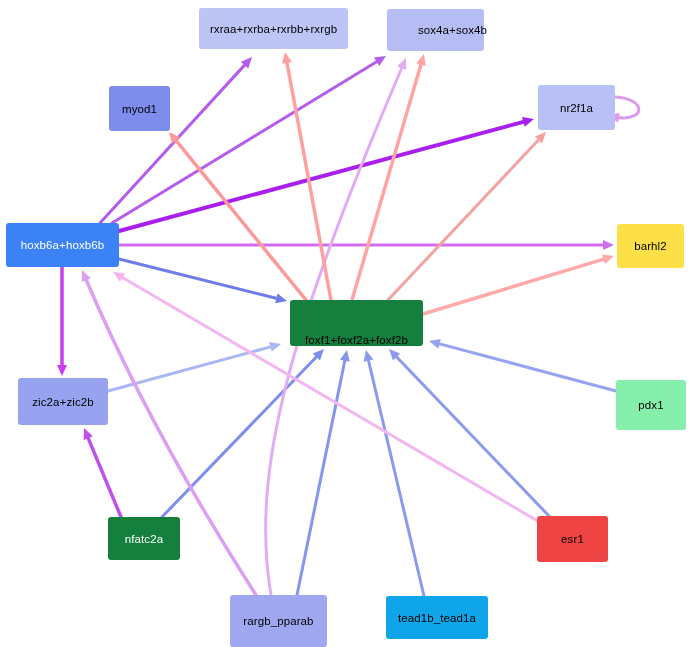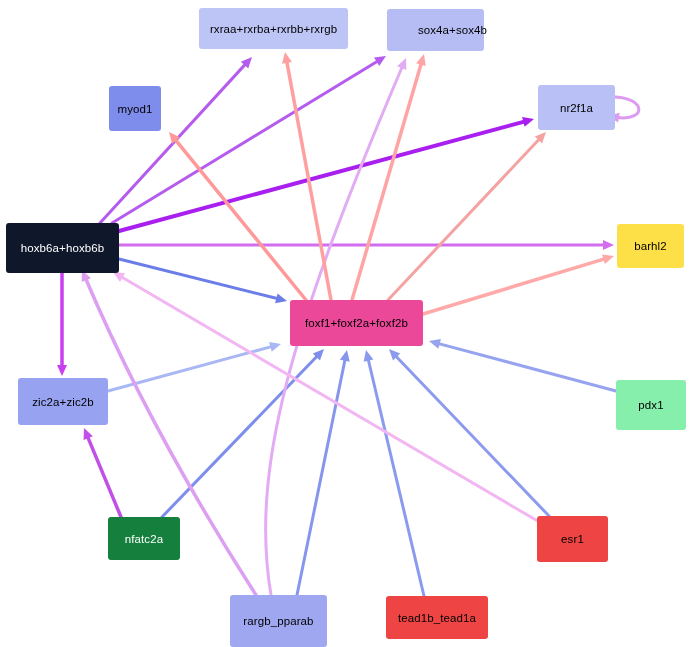--- a/index.html
+++ b/index.html
@@ -123,47 +123,47 @@
         <polygon points="608,116 619.6200021462024,112.68706321789121 618.1365976169001,122.57642674657417" fill="#dc9af0"></polygon>
       </g>
     </svg>
   <div id="node-layer">
       <div class="node" style="left: 199px; top: 8px; width: 149px; height: 41px; background: rgb(189, 196, 246); color: rgb(0, 0, 0);">
         <span>rxraa+rxrba+rxrbb+rxrgb</span>
       </div>
       <div class="node" style="left: 387px; top: 9px; width: 97px; height: 42px; background: rgb(181, 189, 244); color: rgb(0, 0, 0); padding-left: 34px;">
         <span>sox4a+sox4b</span>
       </div>
-      <div class="node" style="left: 109px; top: 86px; width: 52px; height: 45px; background: rgb(126, 140, 236); color: rgb(0, 0, 0);">
+      <div class="node" style="left: 109px; top: 86px; width: 61px; height: 45px; background: rgb(126, 140, 236); color: rgb(0, 0, 0);">
         <span>myod1</span>
       </div>
       <div class="node" style="left: 538px; top: 85px; width: 77px; height: 45px; background: rgb(184, 192, 245); color: rgb(0, 0, 0);">
         <span>nr2f1a</span>
       </div>
-      <div class="node" style="left: 6px; top: 223px; width: 113px; height: 50px; background: #0f172a; color: rgb(255, 255, 255);">
+      <div class="node" style="left: 6px; top: 223px; width: 113px; height: 44px; background: #3b82f6; color: rgb(255, 255, 255);">
         <span>hoxb6a+hoxb6b</span>
       </div>
       <div class="node" style="left: 617px; top: 224px; width: 67px; height: 44px; background: #fde047; color: rgb(0, 0, 0);">
         <span>barhl2</span>
       </div>
-      <div class="node" style="left: 290px; top: 300px; width: 133px; height: 46px; background: #ec4899; color: rgb(0, 0, 0);">
+      <div class="node" style="left: 290px; top: 300px; width: 133px; height: 46px; background: #15803d; color: rgb(0, 0, 0); align-items: flex-end;">
         <span>foxf1+foxf2a+foxf2b</span>
       </div>
       <div class="node" style="left: 18px; top: 378px; width: 90px; height: 47px; background: rgb(151, 163, 240); color: rgb(0, 0, 0);">
         <span>zic2a+zic2b</span>
       </div>
       <div class="node" style="left: 616px; top: 380px; width: 70px; height: 50px; background: #86efac; color: rgb(0, 0, 0);">
         <span>pdx1</span>
       </div>
       <div class="node" style="left: 108px; top: 517px; width: 72px; height: 43px; background: #15803d; color: rgb(255, 255, 255);">
         <span>nfatc2a</span>
       </div>
       <div class="node" style="left: 537px; top: 516px; width: 71px; height: 46px; background: #ef4444; color: rgb(0, 0, 0);">
         <span>esr1</span>
       </div>
       <div class="node" style="left: 230px; top: 595px; width: 97px; height: 52px; background: rgb(158, 167, 240); color: rgb(0, 0, 0);">
         <span>rargb_pparab</span>
       </div>
-      <div class="node" style="left: 386px; top: 596px; width: 102px; height: 43px; background: #ef4444; color: rgb(0, 0, 0);">
+      <div class="node" style="left: 386px; top: 596px; width: 102px; height: 43px; background: #0ea5e9; color: rgb(0, 0, 0);">
         <span>tead1b_tead1a</span>
       </div>
     </div>
 </div>
 
 </body></html>

